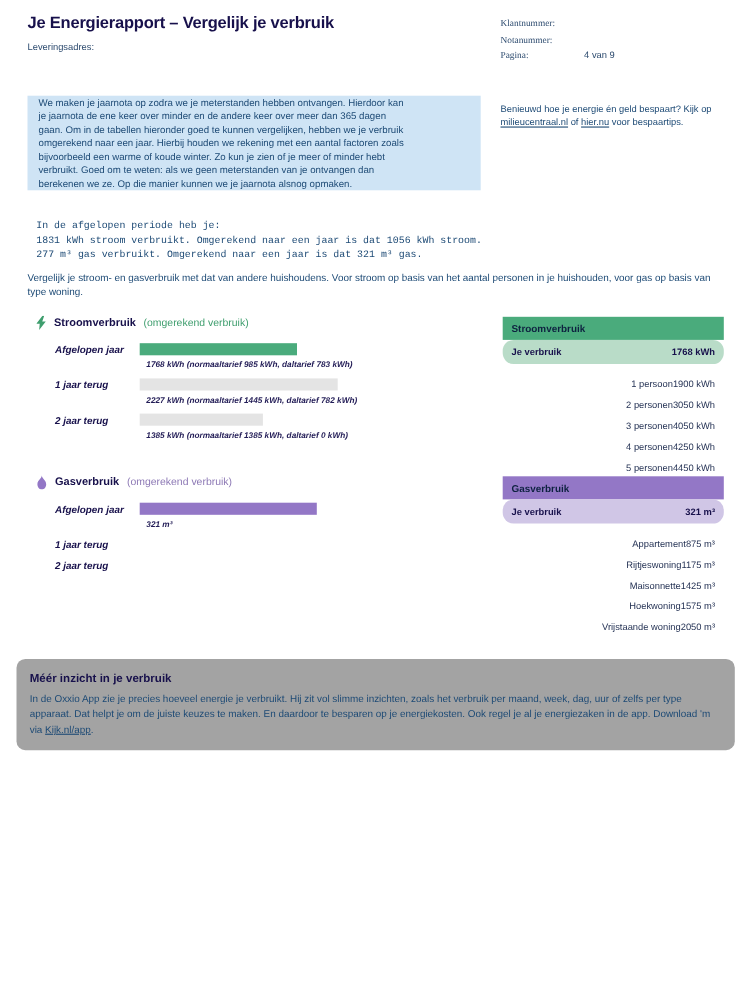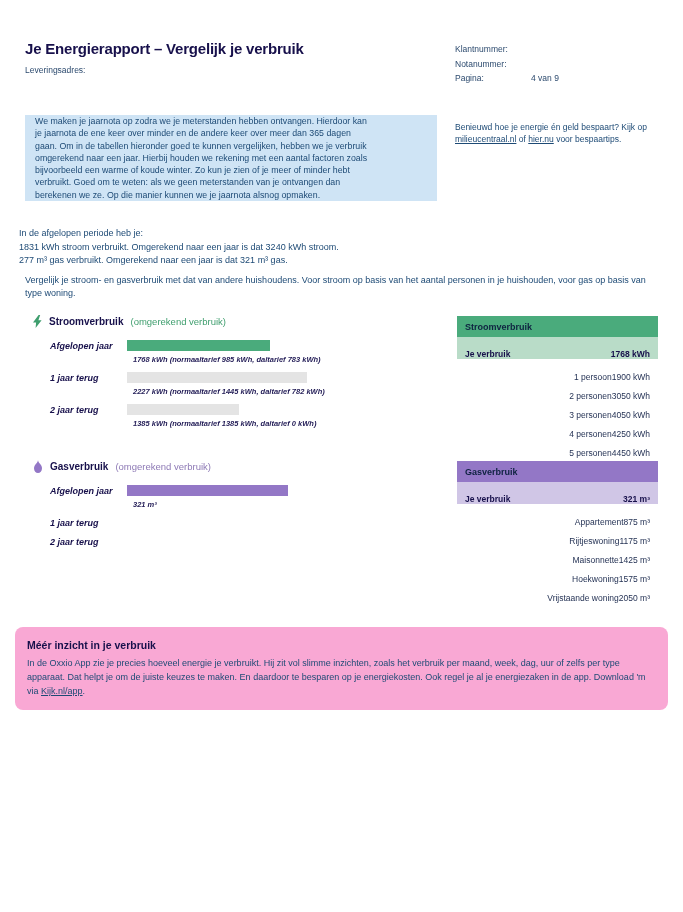--- a/index.html
+++ b/index.html
@@ -1,37 +1,37 @@
 <!DOCTYPE html>
 <html><head>
 <meta charset="utf-8">
 <style>
   * { margin:0; padding:0; box-sizing:border-box; }
   html,body { width:683px; height:912px; background:#ffffff; }
   body { position:relative; font-family:"Liberation Sans", sans-serif; color:#2c4a6e; }
 
-  .abs { position:absolute;margin-top:28px; }
+  .abs { position:absolute; }
 
   
   .page-title { left:25px; top:12px; font-size:15px; font-weight:bold; color:#17104b; letter-spacing:-0.2px; }
   .subtitle { left:25px; top:37px; font-size:8.5px; color:#2c4a6e; }
   .meta { left:455px; top:14px; font-size:8.5px; color:#2c4a6e; line-height:14.5px; }
   .meta-row { display:flex; }
-  .meta-label { width:76px; }
+  .meta-label { width:76px;font-family:Liberation Serif, serif; }
 
   
   .intro-box { left:25px; top:87px; width:412px; background:#cfe4f5; padding:0 10px; }
   .intro-box div { font-size:8.8px; line-height:12.3px; color:#1d4a75; white-space:nowrap; }
 
   
   .tips { left:455px; top:93px; width:224px; font-size:8.5px; line-height:12px; color:#1d4a75; }
   .tips a { color:#1d4a75; }
 
   
-  .period { left:19px; top:199px; font-size:9px; line-height:13.5px; color:#1d4a75; }
+  .period { left:33px; top:199px; font-size:9px; line-height:13.5px; color:#1d4a75;font-family:Liberation Mono, monospace; }
   .compare { left:25px; top:246px; width:640px; font-size:9px; line-height:13px; color:#1d4a75; }
 
   
   .section-heading { display:flex; align-items:center; gap:7px; }
   .section-heading .h-main { font-size:10px; font-weight:bold; color:#17104b; }
   .h-suffix { font-size:9.5px; }
   .suffix-green { color:#3f9e6e; }
   .suffix-purple { color:#8d79b5; }
   .chart-rows { margin:12px 0 0 17px;font-style:italic; }
   .crow { display:flex; margin-bottom:8px; }
@@ -45,28 +45,28 @@
   .stroom-section { left:33px; top:287px; }
   .gas-section { left:33px; top:432px; }
 
   
   .vtable { width:201px; font-size:8.5px; color:#1f2d50; }
   .stroom-table { left:457px; top:288px; }
   .gas-table { left:457px; top:433px; }
   .vt-header { height:21px; display:flex; align-items:center; padding:0 8px; font-weight:bold; color:#0e2240; font-size:9px; }
   .vt-header.green { background:#4aab7c; }
   .vt-header.purple { background:#9377c6; }
-  .vt-you { height:22px; display:flex; align-items:flex-end; justify-content:space-between; padding:0 8px; font-weight:bold; color:#17104b; }
+  .vt-you { height:22px; display:flex; align-items:center; justify-content:space-between; padding:0 8px; font-weight:bold; color:#17104b;border-radius:10px; }
   .vt-you.green { background:#b9dcc8; }
   .vt-you.purple { background:#d0c6e6; }
   .vt-gap { height:8px; }
   .vt-row { height:19px; display:flex; align-items:center; justify-content:flex-end; padding:0 8px; }
 
   
-  .footer-box { left:15px; top:599px; width:653px; background:#f9a8d4; border-radius:8px; padding:12px; }
+  .footer-box { left:15px; top:599px; width:653px; background:#a3a3a3; border-radius:8px; padding:12px; }
   .footer-title { font-size:10.5px; font-weight:bold; color:#17104b; margin-bottom:5px; }
   .footer-text { font-size:9px; line-height:14px; color:#1d4a75; }
   .footer-text a { color:#1d4a75; }
 
   .icon-svg { display:block; }
 </style>
 </head>
 <body>
 
 <div class="abs page-title">Je Energierapport – Vergelijk je verbruik</div>
@@ -94,21 +94,21 @@
   <div>omgerekend naar een jaar. Hierbij houden we rekening met een aantal factoren zoals</div>
   <div>bijvoorbeeld een warme of koude winter. Zo kun je zien of je meer of minder hebt</div>
   <div>verbruikt. Goed om te weten: als we geen meterstanden van je ontvangen dan</div>
   <div>berekenen we ze. Op die manier kunnen we je jaarnota alsnog opmaken.</div>
 </div>
 
 <div class="abs tips"><span>Benieuwd hoe je energie én geld bespaart? Kijk op </span><a href="#">milieucentraal.nl</a><span> of </span><a href="#">hier.nu</a><span> voor bespaartips.</span></div>
 
 <div class="abs period">
   <div>In de afgelopen periode heb je:</div>
-  <div>1831 kWh stroom verbruikt. Omgerekend naar een jaar is dat 3240 kWh stroom.</div>
+  <div>1831 kWh stroom verbruikt. Omgerekend naar een jaar is dat 1056 kWh stroom.</div>
   <div>277 m³ gas verbruikt. Omgerekend naar een jaar is dat 321 m³ gas.</div>
 </div>
 <div class="abs compare">Vergelijk je stroom- en gasverbruik met dat van andere huishoudens. Voor stroom op basis van het aantal personen in je huishouden, voor gas op basis van type woning.</div>
 
 <div class="abs stroom-section">
   <div class="section-heading">
     <span>
       <svg class="icon-svg" width="9" height="13" viewBox="0 0 9 13">
           <path d="M5.6 0 0 7.4h3.1L2.6 13l6-7.7H5.4L7.2 0z" fill="#3f9e6e"></path>
         </svg>

